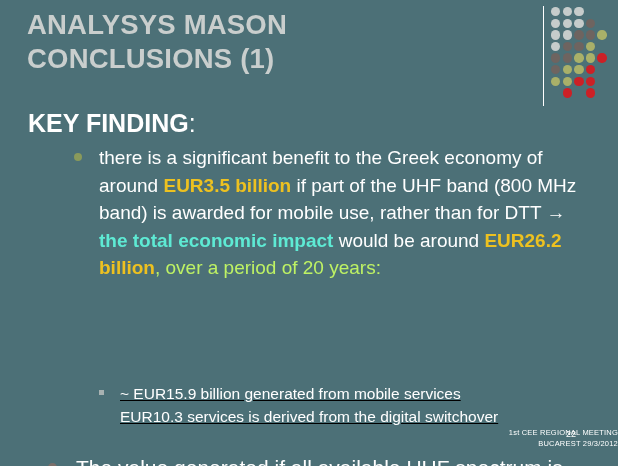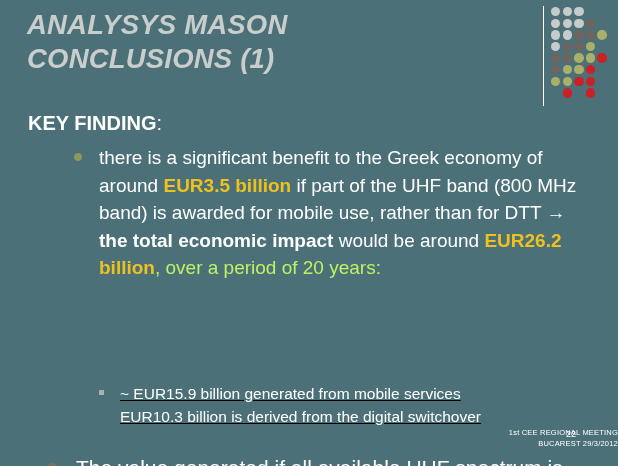--- a/index.html
+++ b/index.html
@@ -27,21 +27,20 @@
     top: 8px;
     width: 500px;
   }
   .slide-title {
     color: #c9cecd;
     font-size: 27.5px;
     font-weight: bold;
     line-height: 34px;
     letter-spacing: 0.2px;
     white-space: pre-line;
-    font-style: italic;
   }
 
   
   #header-divider {
     position: absolute;
     left: 543px;
     top: 6px;
     width: 1.4px;
     height: 100px;
     background: #ffffff;
@@ -65,21 +64,21 @@
     position: absolute;
     left: 0;
     top: 110px;
     width: 618px;
   }
   .key-finding {
     position: absolute;
     left: 28px;
     top: 0px;
     color: #ffffff;
-    font-size: 20px;
+    font-size: 25px;
     font-weight: bold;
     line-height: 26px;
   }
   .key-finding .kf-colon {
     font-weight: normal;
   }
 
   .bullet-row {
     position: absolute;
     display: flex;
@@ -111,21 +110,21 @@
   }
   #bullet-1 .bullet-text {
     margin-left: 17px;
     color: #ffffff;
     font-size: 19px;
     line-height: 27.5px;
     width: 484px;
   }
   .gold { color: #bef264; }
   .gold-bold { color: #edc120; font-weight: bold; }
-  .w-bold { color: #ffffff; font-weight: bold; }
+  .w-bold { color: #5eead4; font-weight: bold; }
 
   
   #bullet-2 {
     left: 99px;
     top: 272px;
     width: 500px;
     text-decoration: underline;
   }
   #bullet-2 .bullet-text {
     margin-left: 16px;
@@ -223,21 +222,21 @@
 
     <div class="bullet-row" id="bullet-1">
       <span class="bullet-marker dot-marker dot-olive"></span>
       <span class="bullet-text"><span>there is a significant benefit to the Greek economy of around </span><span class="gold-bold">EUR3.5 billion</span><span> if part of the UHF band (800 MHz band) is awarded for mobile use, rather than for DTT </span><span>→ </span><span class="w-bold">the total economic impact</span><span> would be around </span><span class="gold-bold">EUR26.2 billion</span><span class="gold">, over a period of 20 years:</span></span>
     </div>
 
     <div class="bullet-row" id="bullet-2">
       <span class="bullet-marker sq-marker"></span>
       <span class="bullet-text">
           <div>~ EUR15.9 billion generated from mobile services</div>
-          <div>EUR10.3 billion is derived from the digital switchover</div>
+          <div>EUR10.3 services is derived from the digital switchover</div>
         </span>
     </div>
 
     <div class="bullet-row" id="bullet-3">
       <span class="bullet-marker dot-marker dot-grey"></span>
       <span class="bullet-text"><span>The value generated if all available UHF spectrum is awarded for DTT use is </span></span>
     </div>
 
   </div>
 

